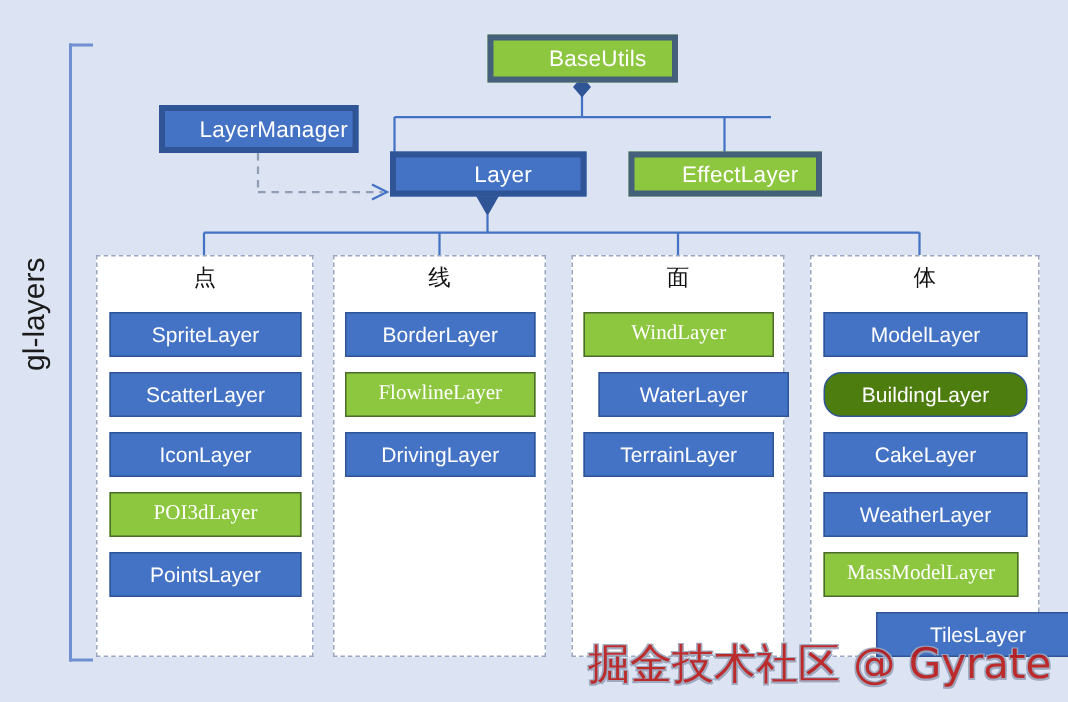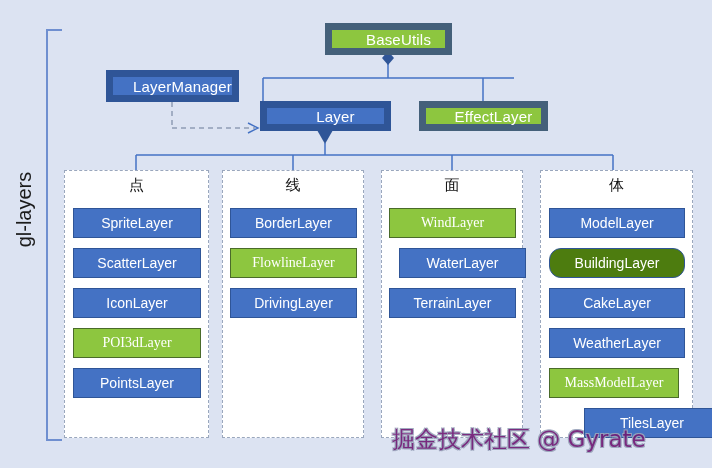--- a/index.html
+++ b/index.html
@@ -10,21 +10,21 @@
   }
   #stage{position:relative;width:712px;height:468px;}
 
   
   #wires{position:absolute;left:0;top:0;width:712px;height:468px;}
 
   
   .node{
     position:absolute;
     box-sizing:border-box;
-    border:7px solid #a16207;
+    border:4px solid #a16207;
     color:#ffffff;
     display:flex;align-items:center;justify-content:center;
     font-size:15px;
     letter-spacing:.2px;
     white-space:nowrap;
     z-index:5;
     padding-left:20px;
   }
   .blue{background:#4472c4;border-color:#2f5597;}
   .green{background:#8dc63f;border-color:#44607a;}
@@ -81,22 +81,22 @@
     transform:rotate(-90deg);
     transform-origin:center center;
     z-index:2;
     font-family:"Liberation Sans","DejaVu Sans",sans-serif;
   }
 
   
   #watermark{
     position:absolute;
     left:392px;top:424px;
-    font-size:23px;
-    color:#701a75;
+    font-size:28px;
+    color:#b91c1c;
     text-shadow:
       -1px -1px 0 #9aa4bb, 1px -1px 0 #9aa4bb,
       -1px  1px 0 #9aa4bb, 1px  1px 0 #9aa4bb;
     white-space:nowrap;
     z-index:30;
     font-family:"DejaVu Sans","Liberation Sans",sans-serif;
     opacity:.92;
   }
 </style>
 </head>

